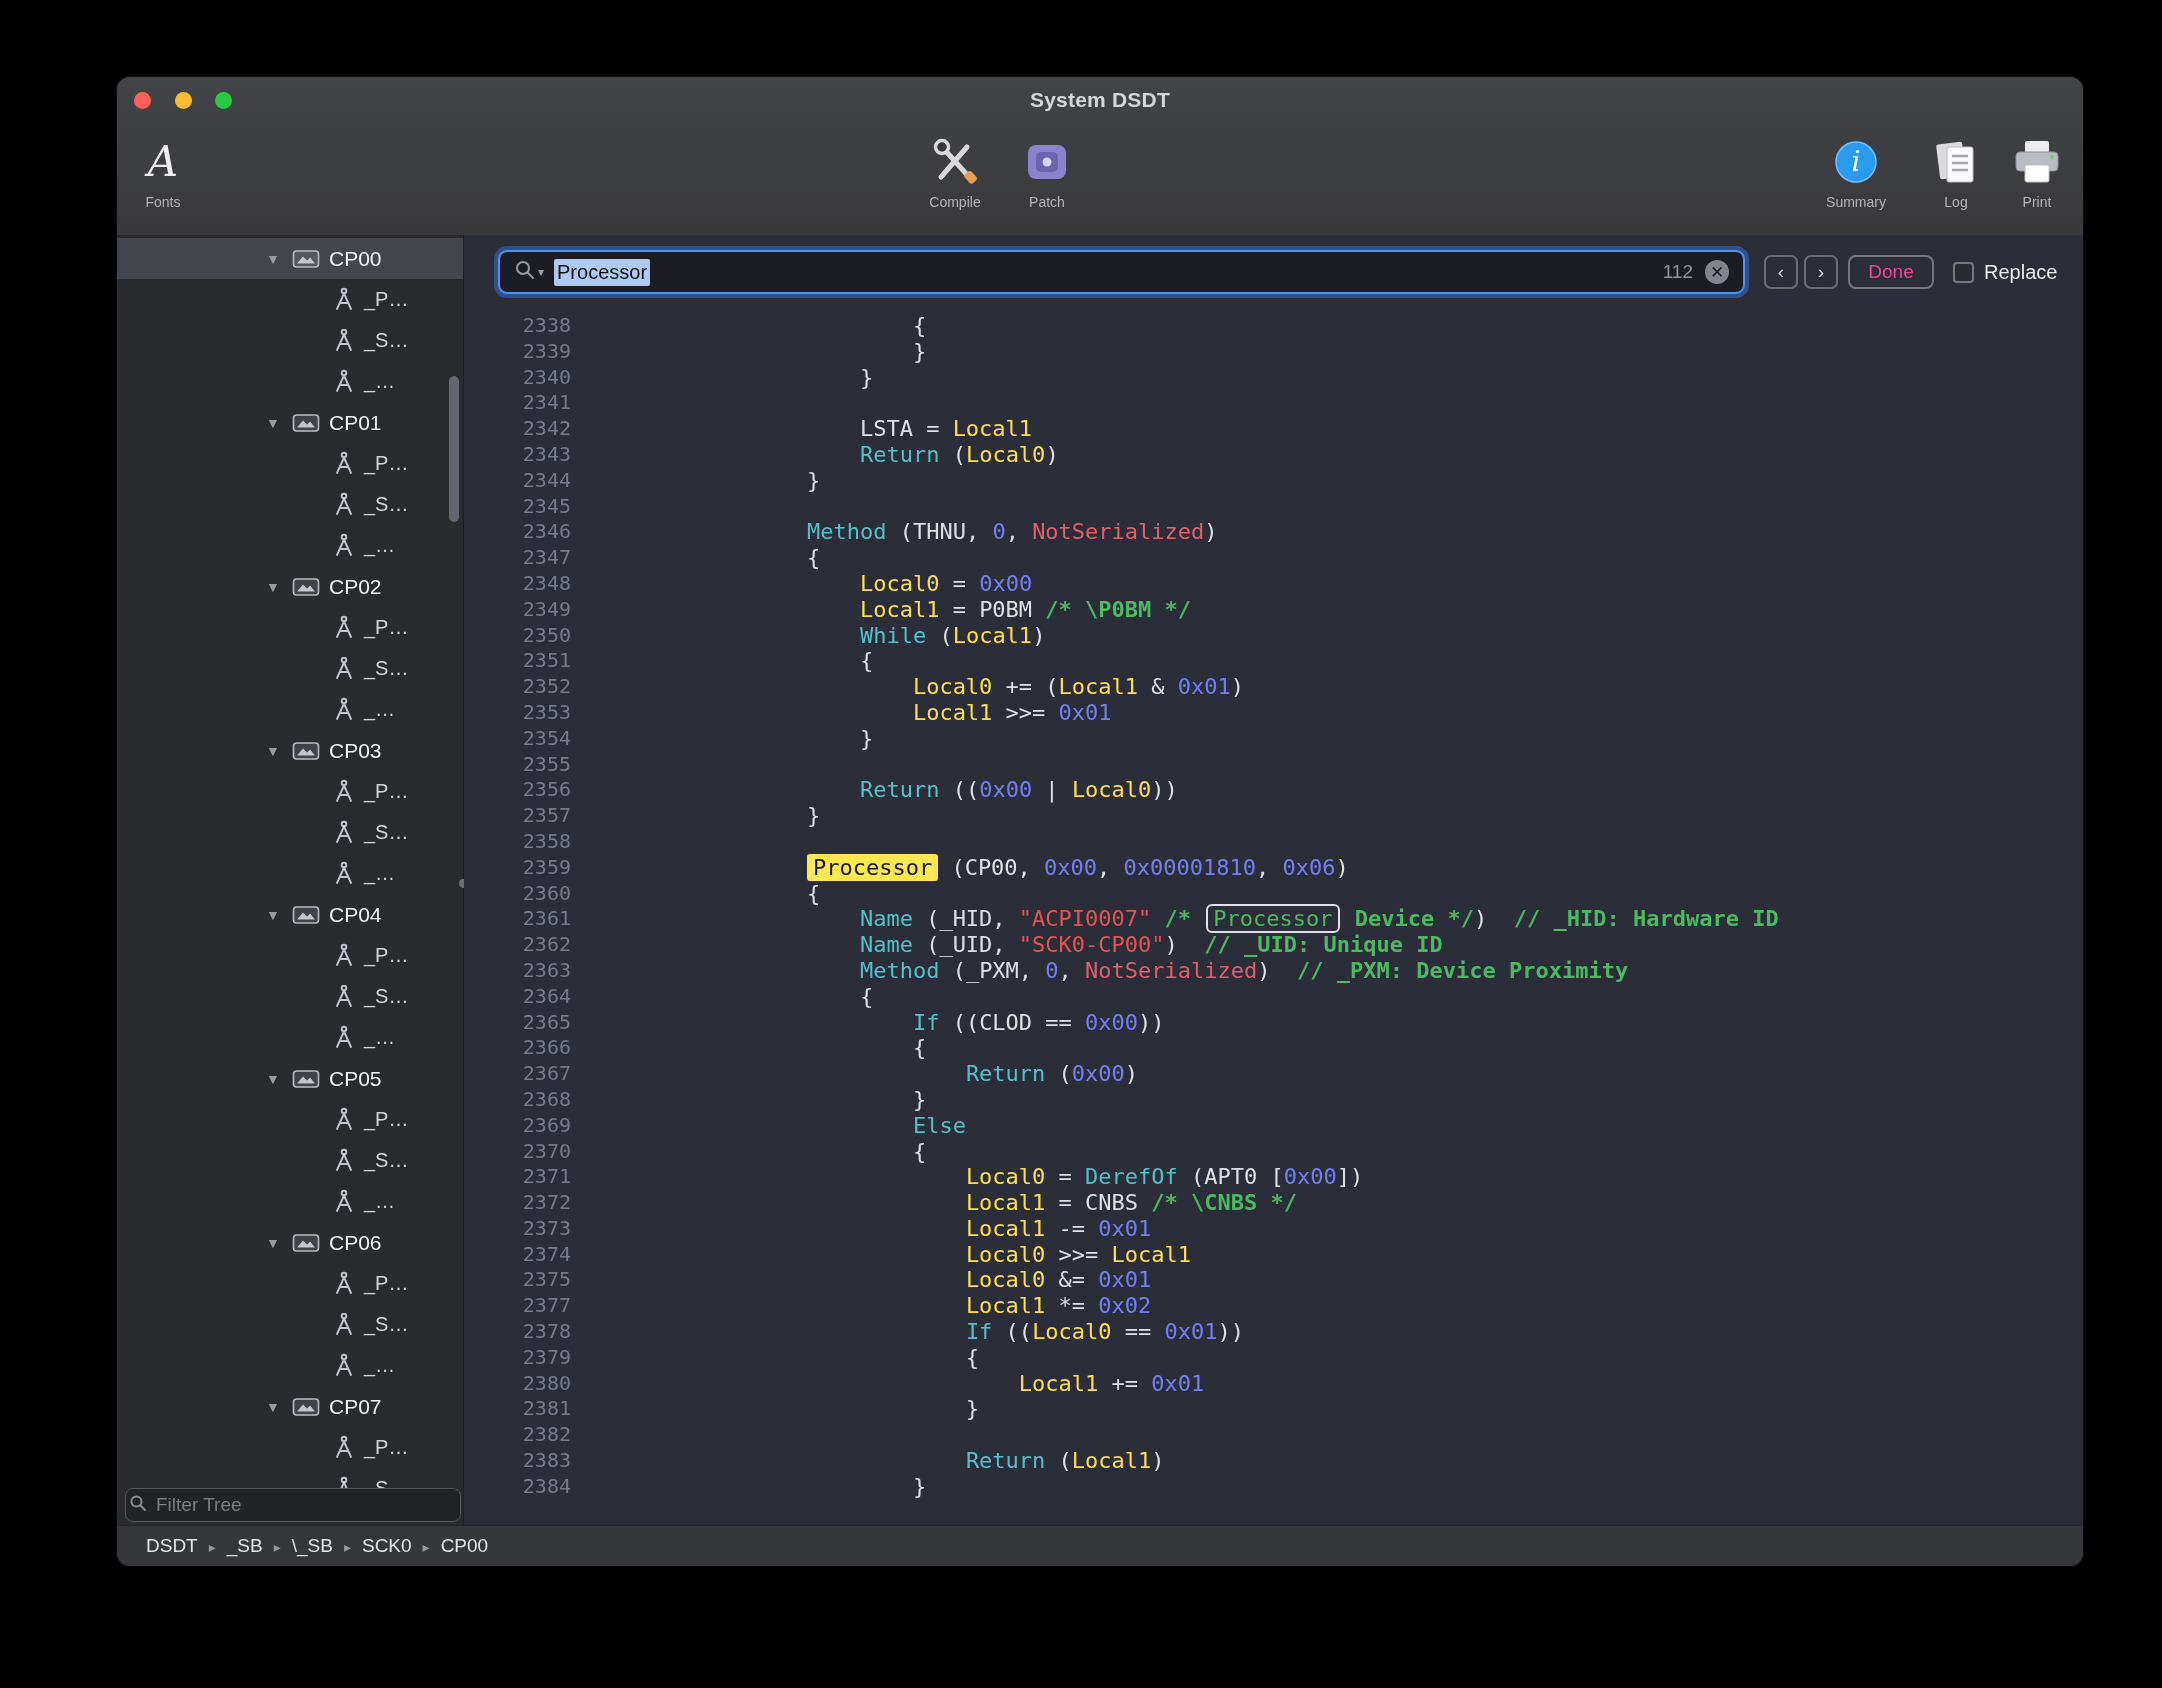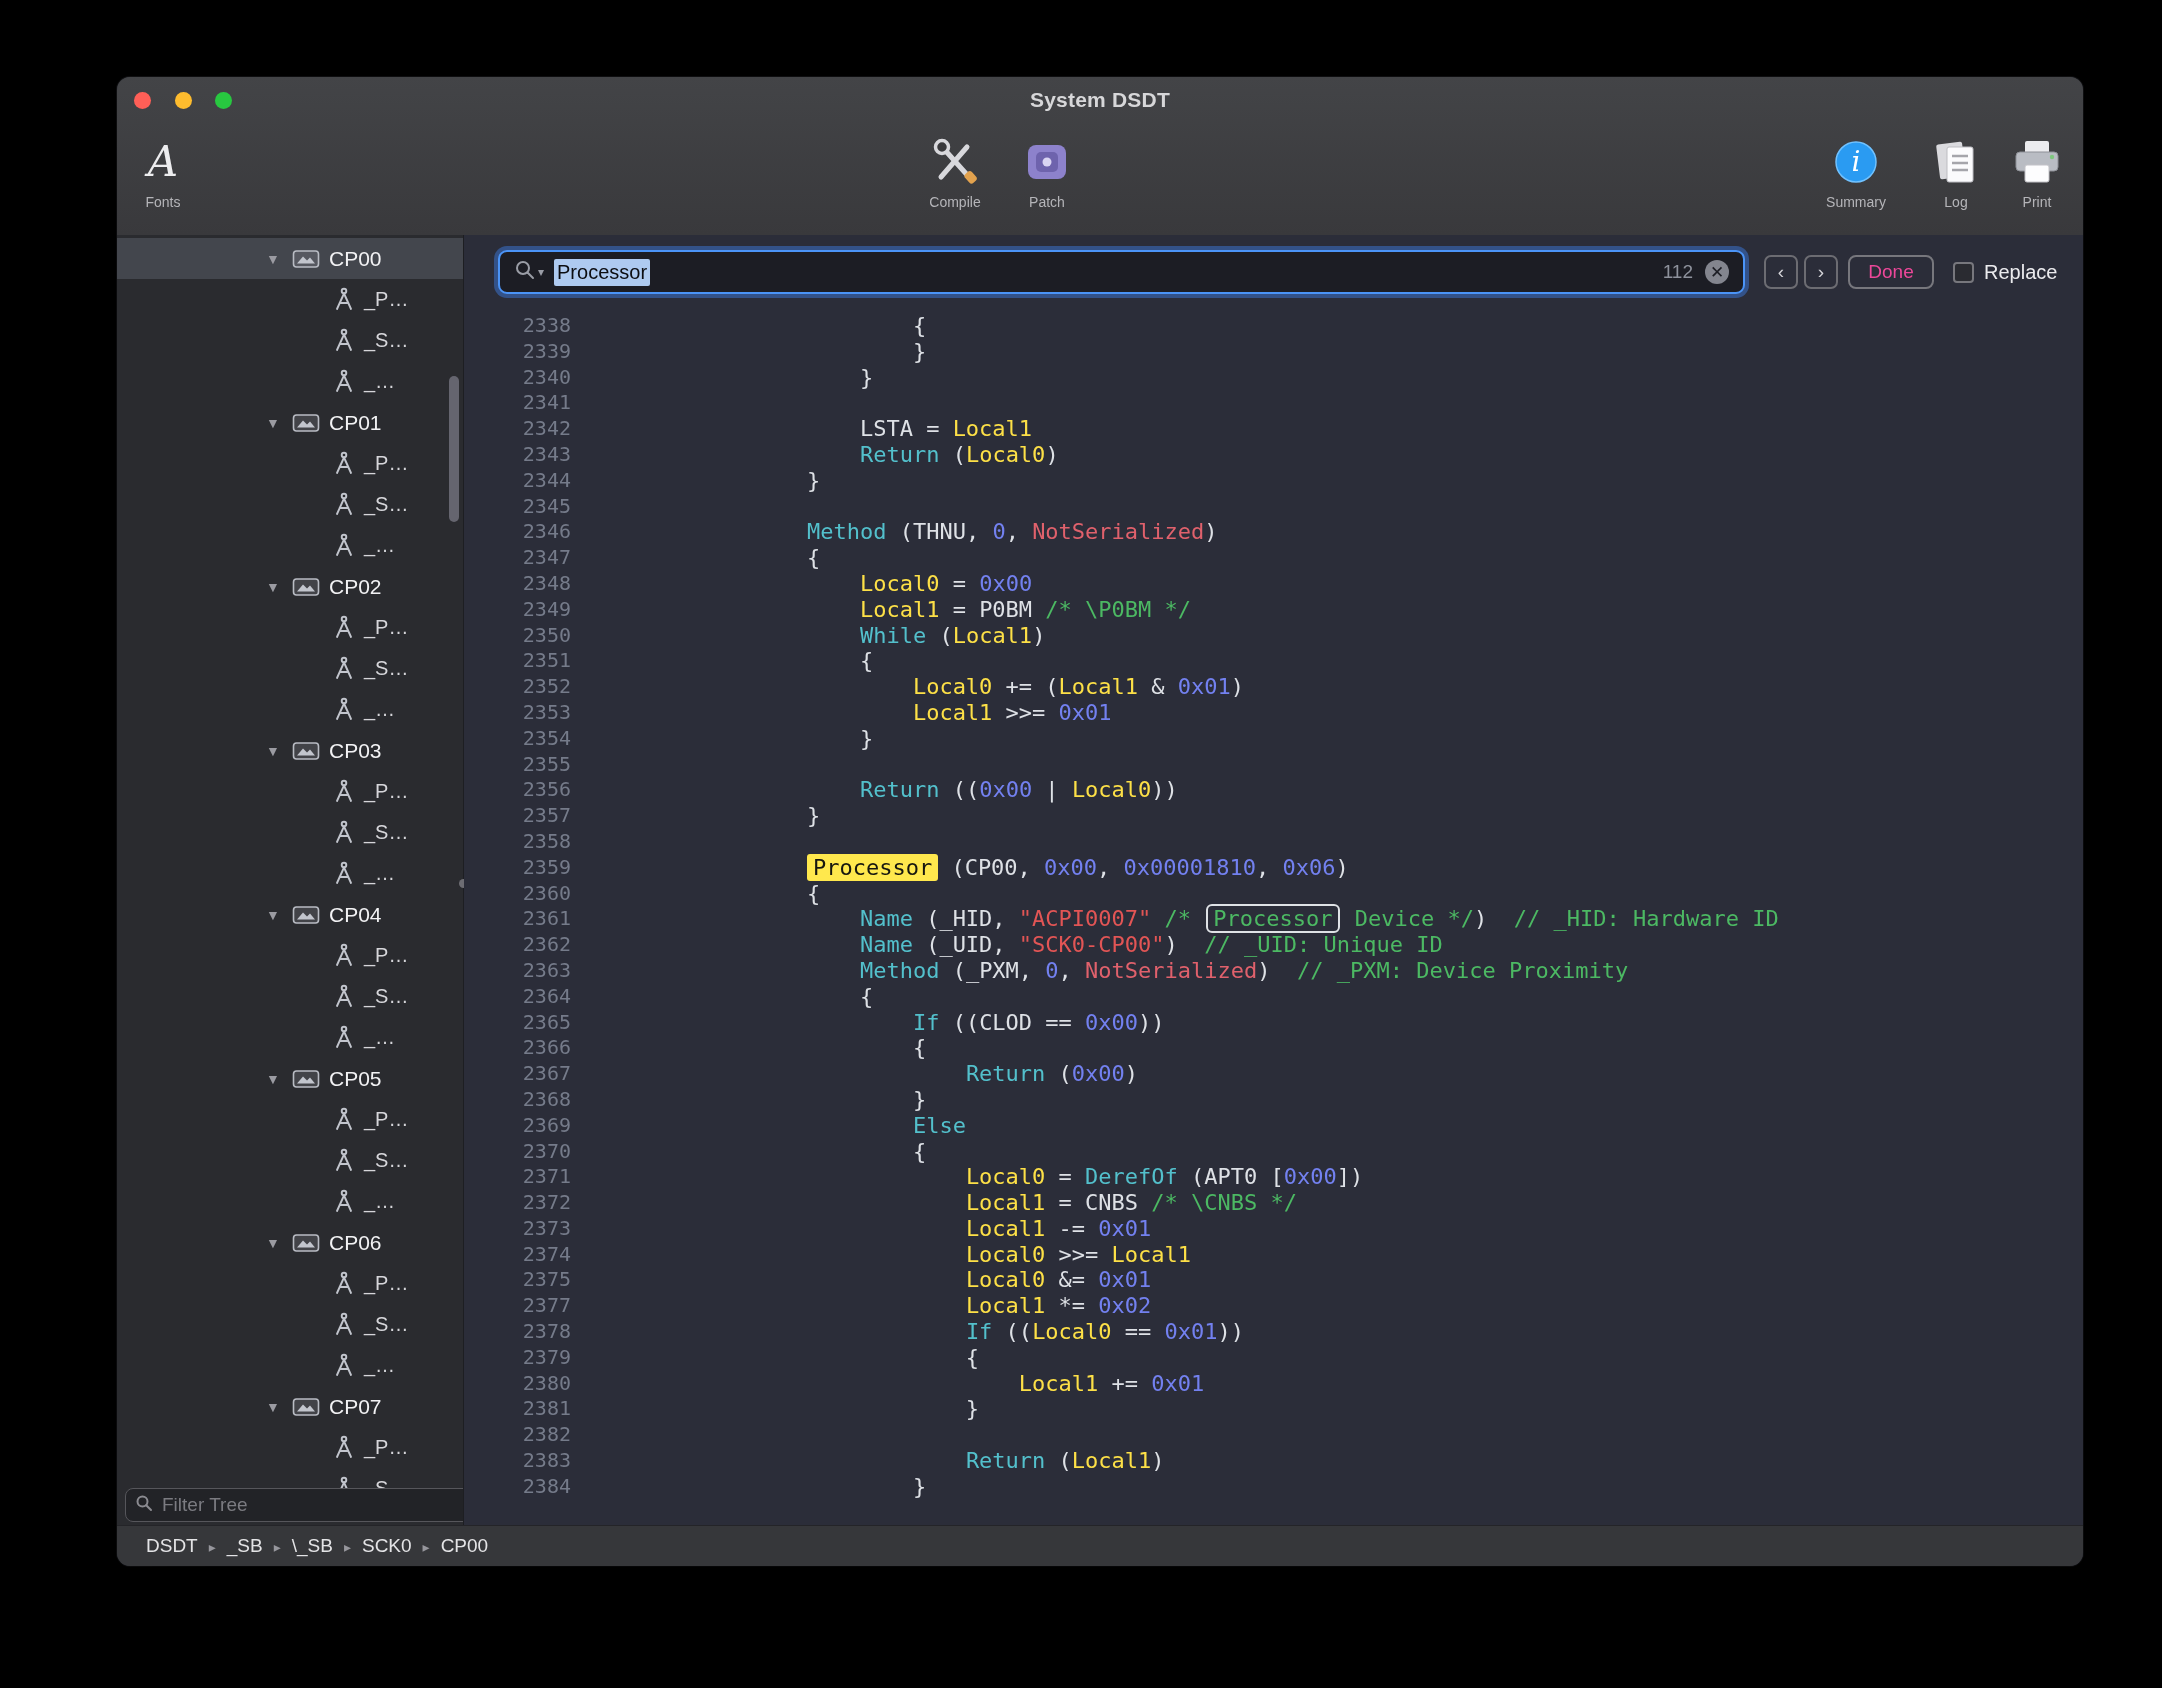--- a/index.html
+++ b/index.html
@@ -26,21 +26,21 @@
   .tree-row{display:flex;align-items:center;height:41px;}
   .tree-row.group{padding-left:146px;gap:9px;}
   .tree-row.child{padding-left:216px;gap:9px;}
   .tree-row.selected{background:#43464d;}
   .disclosure{width:20px;font-size:14px;color:#9b9ba2;text-align:center;}
   .tree-icon{display:flex;align-items:center;}
   .group-label{font-size:21px;color:#f2f2f4;}
   .child-label{font-size:20px;color:#d6d6da;}
   #side-scrollbar{position:absolute;right:4px;top:141px;width:10px;height:146px;border-radius:5px;background:#70707a;opacity:.85;}
   #filter-box{position:absolute;left:8px;top:1253px;width:328px;height:32px;border-radius:8px;
-    background:#222327;border:1px solid #56565b;display:flex;align-items:center;padding:0 9px;gap:7px;z-index:5;}
+    background:#222327;border:1px solid #56565b;display:flex;align-items:center;padding:0 3px;gap:7px;z-index:5;}
   #filter-input{flex:1;background:transparent;border:none;outline:none;color:#cfcfd3;font-size:19px;
     font-family:"Liberation Sans","DejaVu Sans",sans-serif;}
   #filter-input::placeholder{color:#7b7b81;}
   
   #editor{position:relative;flex:1;height:100%;background:#2b2d39;overflow:hidden;}
   #find-bar{position:absolute;left:0;top:0;width:100%;height:74px;}
   #search-field{position:absolute;left:34px;top:15px;width:1247px;height:44px;border-radius:9px;
     background:#1c1d24;border:2px solid #4b94f7;box-shadow:0 0 0 4px rgba(62,133,247,.42);
     display:flex;align-items:center;padding:0 14px;box-sizing:border-box;}
   #search-chevron{color:#9a9da6;font-size:12px;margin-left:2px;}
@@ -56,21 +56,21 @@
   #replace-check{position:absolute;left:1489px;top:27px;width:21px;height:21px;border-radius:4px;
     border:2px solid #77777d;background:#2a2b31;box-sizing:border-box;}
   #replace-label{position:absolute;left:1520px;top:26px;font-size:20px;color:#ebebee;}
   
   #code-lines{position:absolute;left:0;top:78px;width:100%;}
   .code-line{display:flex;height:25.8px;line-height:25.8px;white-space:pre;}
   .gutter{width:107px;flex:none;text-align:right;font-family:"DejaVu Sans Mono",monospace;
     font-size:20px;color:#757b8a;}
   .code-text{margin-left:24px;font-family:"DejaVu Sans Mono",monospace;font-size:22px;color:#dee1e6;}
   .t-p{color:#dee1e6;} .t-k{color:#53c0cc;} .t-l{color:#fde047;} .t-n{color:#7381f0;}
-  .t-s{color:#e25555;} .t-c{color:#4cb963;} .t-d{color:#e0616c;}
+  .t-s{color:#e25555;} .t-c{color:#4cb963;font-weight:bold;} .t-d{color:#e0616c;}
   .t-hy{background:#ffe84d;color:#16160f;border-radius:3px;padding:1px 6px;}
   .t-hb{border:2px solid #dfe2e6;border-radius:6px;padding:0 5px;color:#4cb963;margin:0 2px;}
   
   #bottom-bar{position:absolute;left:0;bottom:0;width:100%;height:41px;background:#36373a;
     border-top:1px solid #242428;display:flex;align-items:center;padding-left:29px;box-sizing:border-box;}
   .bc-item{font-size:19px;color:#e4e4e6;}
   .bc-sep{font-size:14px;color:#96969c;margin:0 11px;}
 </style>
 </head>
 <body>

